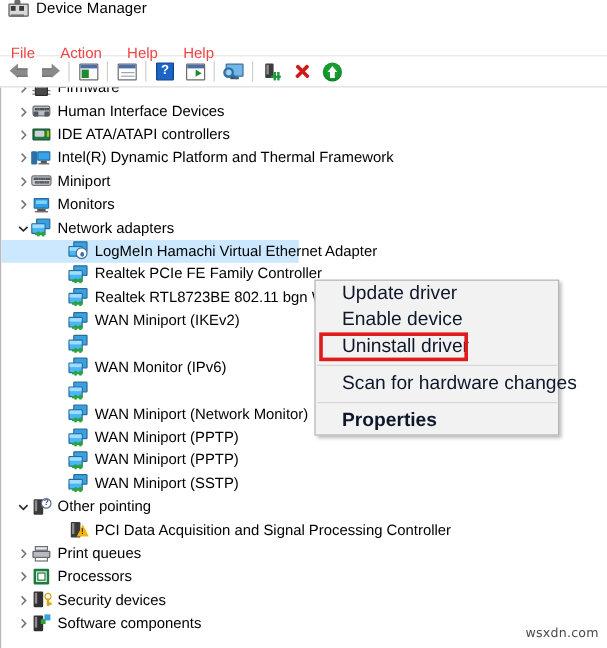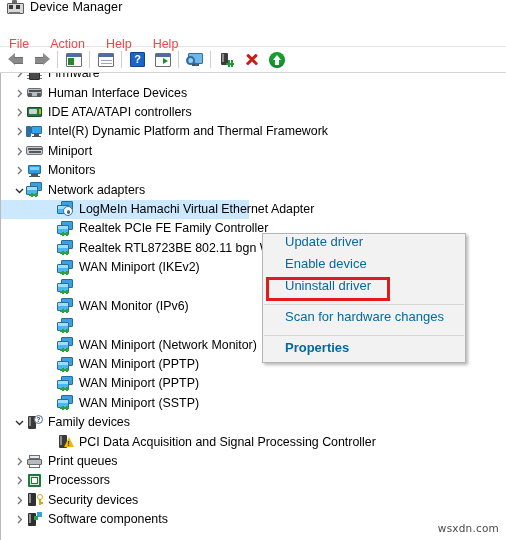--- a/index.html
+++ b/index.html
@@ -159,21 +159,21 @@
   .ic-sec .key .t{position:absolute;left:3.4px;top:8px;width:3.6px;height:1.6px;background:#d6a70e;}
 
   .ic-soft .blk{position:absolute;left:2px;top:1px;width:8px;height:13px;background:#2f2f2f;border-radius:1px;}
   .ic-soft .hl{position:absolute;left:3px;top:2px;width:2px;height:9px;background:#8d8d8d;}
   .ic-soft .p1{position:absolute;right:1px;top:0px;width:5px;height:5px;background:#3aa0e0;}
   .ic-soft .p2{position:absolute;right:5px;top:4px;width:4px;height:4px;background:#2aa33f;}
 
   
   .ctxmenu{position:absolute;background:#f2f2f2;border:1px solid #b5b5b5;
            box-shadow:2px 2px 3px rgba(0,0,0,.28);z-index:20;}
-  .ctxmenu .mitem{font-size:13px;color:#0369a1;padding:0 14px 0 22px;height:22px;display:flex;align-items:flex-start;white-space:nowrap;}
+  .ctxmenu .mitem{font-size:16px;color:#0f172a;padding:0 14px 0 22px;height:22px;display:flex;align-items:center;white-space:nowrap;}
   .ctxmenu .mitem.bold{font-weight:bold;}
   .ctxmenu .msep{height:1px;background:#d6d6d6;margin:4px 1px;}
   .redbox{position:absolute;border:3px solid #e01b1b;box-sizing:border-box;z-index:30;pointer-events:none;}
 
   .watermark{position:absolute;right:7px;bottom:6px;font-size:10.5px;color:#4a4a4a;
              font-family:"DejaVu Sans",sans-serif;letter-spacing:.2px;z-index:40;}
 </style>
 </head>
 <body>
 
@@ -624,21 +624,21 @@
                 <polyline points="1,3 4.5,6.4 8,3" fill="none" stroke="#2b2b2b" stroke-width="1.4"></polyline>
               </svg>
             </span>
             <span class="ico">
               <span class="ic ic-other">
                 <span class="blk"></span>
                 <span class="hl"></span>
                 <span class="q">?</span>
               </span>
             </span>
-            <span class="lbl">Family devices</span>
+            <span class="lbl">Other pointing</span>
           </span>
         </div>
         <div class="row d2">
           <span class="cnt">
             <span class="chev"></span>
             <span class="ico">
               <span class="ic ic-warn">
                 <span class="blk"></span>
                 <span class="hl"></span>
                 <span class="tri"></span>

